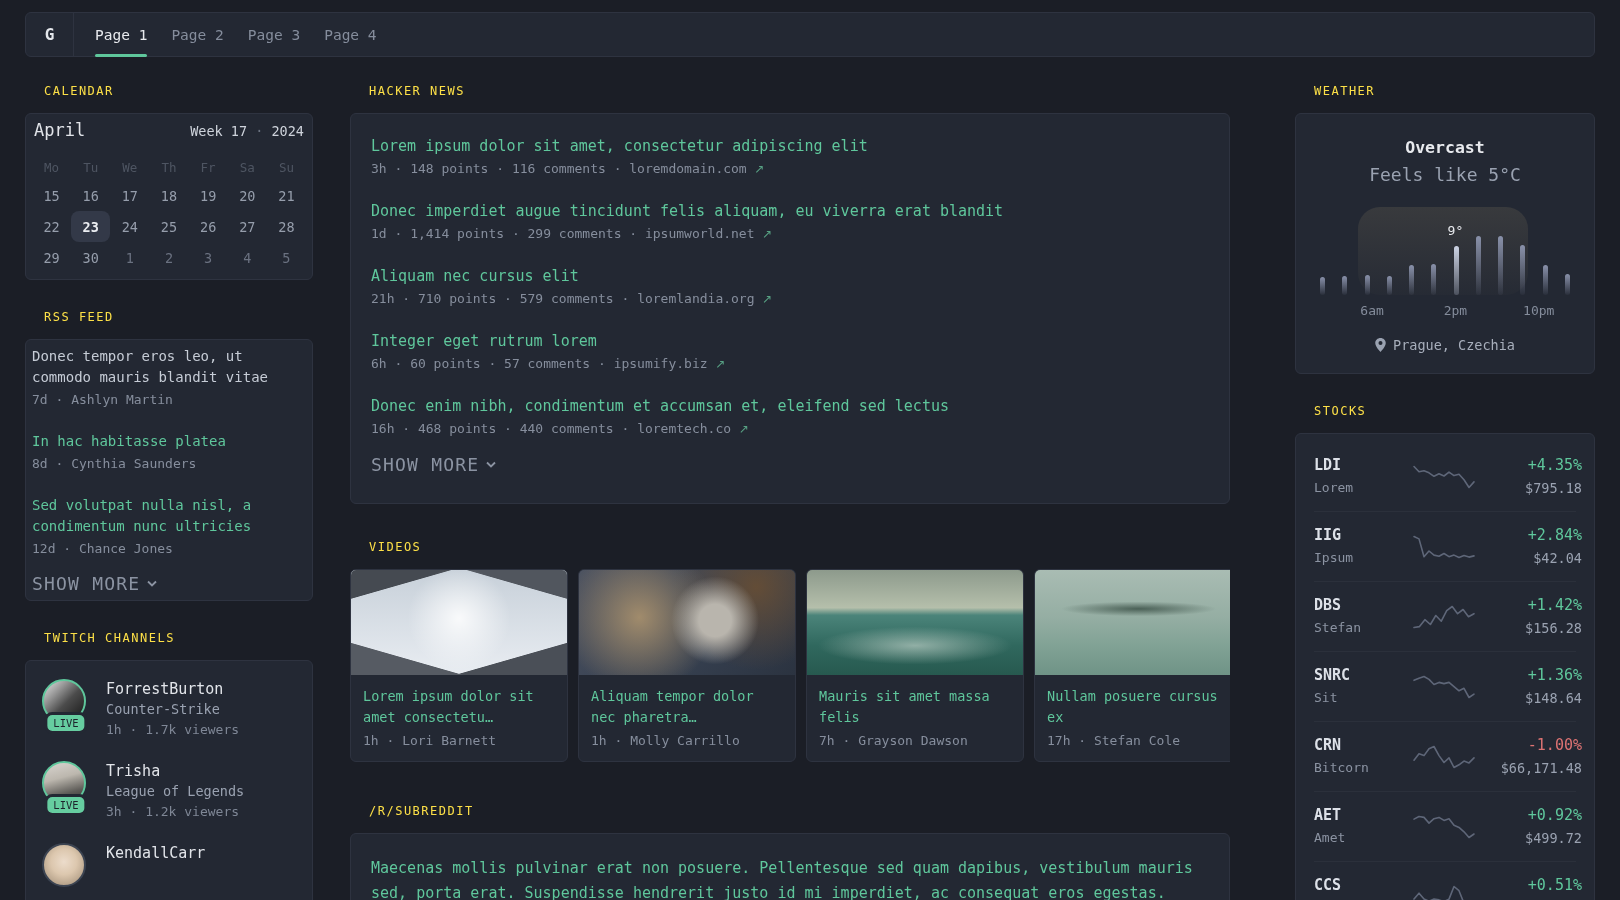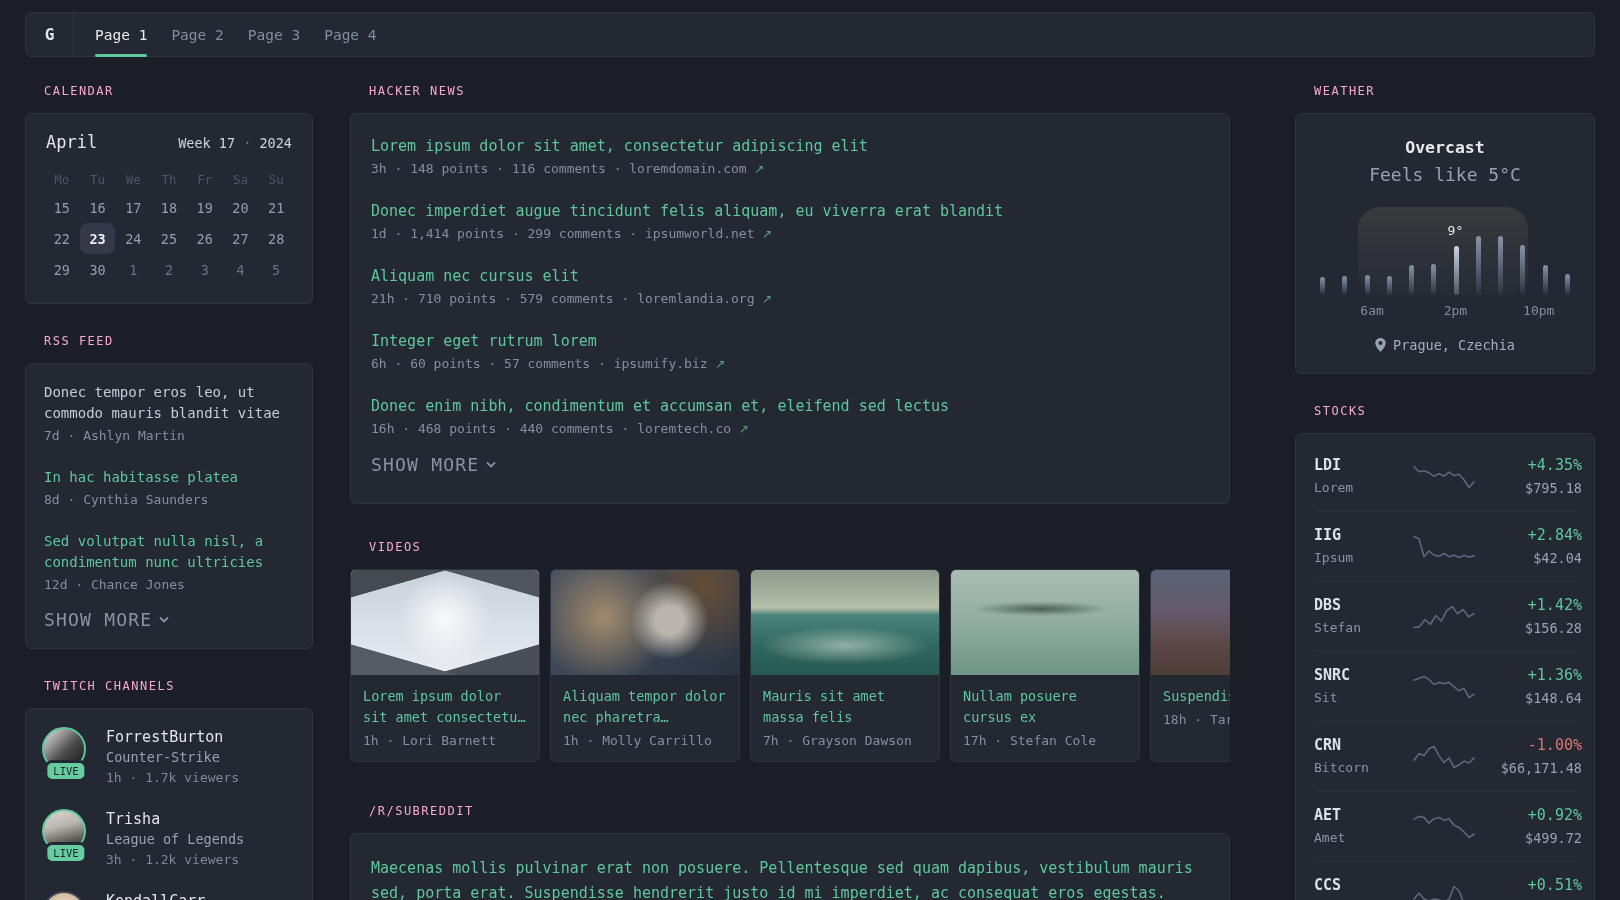--- a/index.html
+++ b/index.html
@@ -37,27 +37,27 @@
   .tab.active::after{content:"";position:absolute;left:0;right:0;bottom:-1px;
     height:3px;border-radius:2px;background:var(--accent);}
 
   
   .columns{display:flex;margin-top:27px;}
   .col-left{width:288px;flex:none;}
   .col-mid{width:880px;flex:none;margin-left:37px;}
   .col-right{width:300px;flex:none;margin-left:65px;}
 
   section{display:block;}
-  .sec-label{font-size:12px;letter-spacing:1.5px;color:#f9a8d4;
+  .sec-label{font-size:12px;letter-spacing:1.5px;color:#fde047;
     margin:0 0 15px 19px;white-space:nowrap;}
   .mt{margin-top:30px;}
   .mt-lg{margin-top:36px;}
 
   .card{background:var(--card);border:1px solid var(--border);
-    border-radius:6px;padding:18px;}
+    border-radius:6px;padding:6px;}
 
   
   .cal-head{display:flex;justify-content:space-between;align-items:baseline;
     margin-bottom:14px;padding:0 2px;}
   .cal-month{font-size:17px;color:#e2e5ea;}
   .cal-meta{font-size:13.5px;color:#ced3db;}
   .cal-meta .dot{color:#6b7280;}
   .cal-grid{display:grid;grid-template-columns:repeat(7,1fr);}
   .cal-wd{height:26px;display:flex;align-items:center;justify-content:center;
     font-size:12.5px;color:#4e5562;}
@@ -97,21 +97,21 @@
   .av3{background:radial-gradient(circle at 50% 42%,#ecdccb 0%,#dcc7ae 42%,#bba78f 72%,#8e7d67 100%);}
   .live-badge{position:absolute;left:50%;bottom:-8px;transform:translateX(-50%);
     background:#66cda0;color:#1e232c;font-size:10.5px;font-weight:normal;
     padding:2px 6px;border-radius:5px;box-shadow:0 0 0 3px var(--card);}
   .tw-name{font-size:15px;color:#e2e5ea;line-height:20px;}
   .tw-game{font-size:13.5px;color:#9aa2b1;line-height:21px;}
   .tw-meta{font-size:13px;color:#7f8796;line-height:19px;}
 
   
   .videos-row{display:flex;gap:10px;overflow:hidden;width:880px;}
-  .video-card{flex:none;width:190px;background:var(--card);
+  .video-card{flex:none;width:218px;background:var(--card);
     border:1px solid var(--border);border-radius:6px;overflow:hidden;cursor:pointer;}
   .video-thumb{width:100%;height:105px;}
   .video-body{padding:11px 12px 13px;}
   .video-title{display:block;color:var(--accent);font-size:13.5px;
     line-height:21px;max-height:42px;overflow:hidden;text-decoration:none;}
   .video-meta{font-size:13px;color:#868e9d;margin-top:5px;white-space:nowrap;}
 
   .t1{background-color:#dde4ea;background-image:
     radial-gradient(circle at 50% 46%,rgba(255,255,255,.85),rgba(255,255,255,0) 42%),
     linear-gradient(196deg,#51565e 0 17%,rgba(80,85,93,0) 17.5%),

